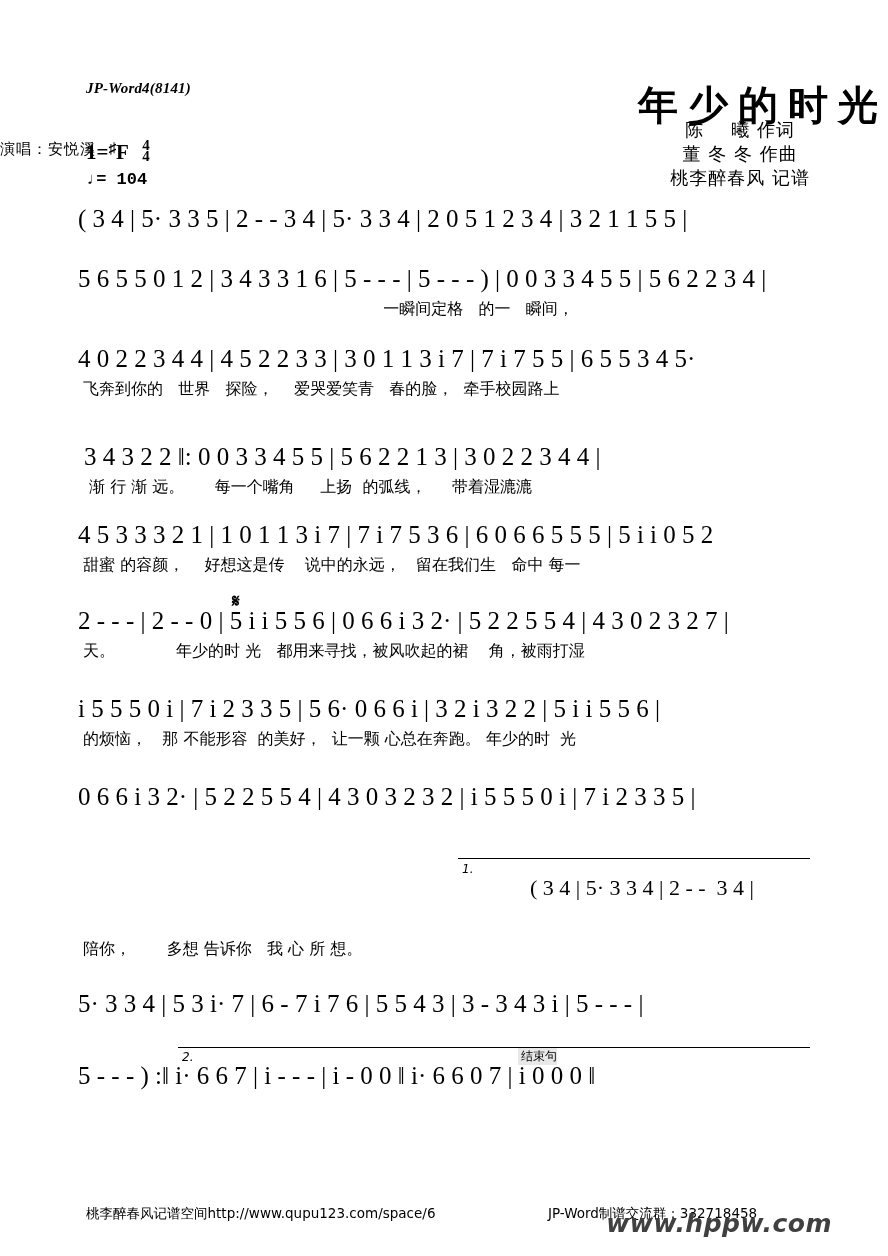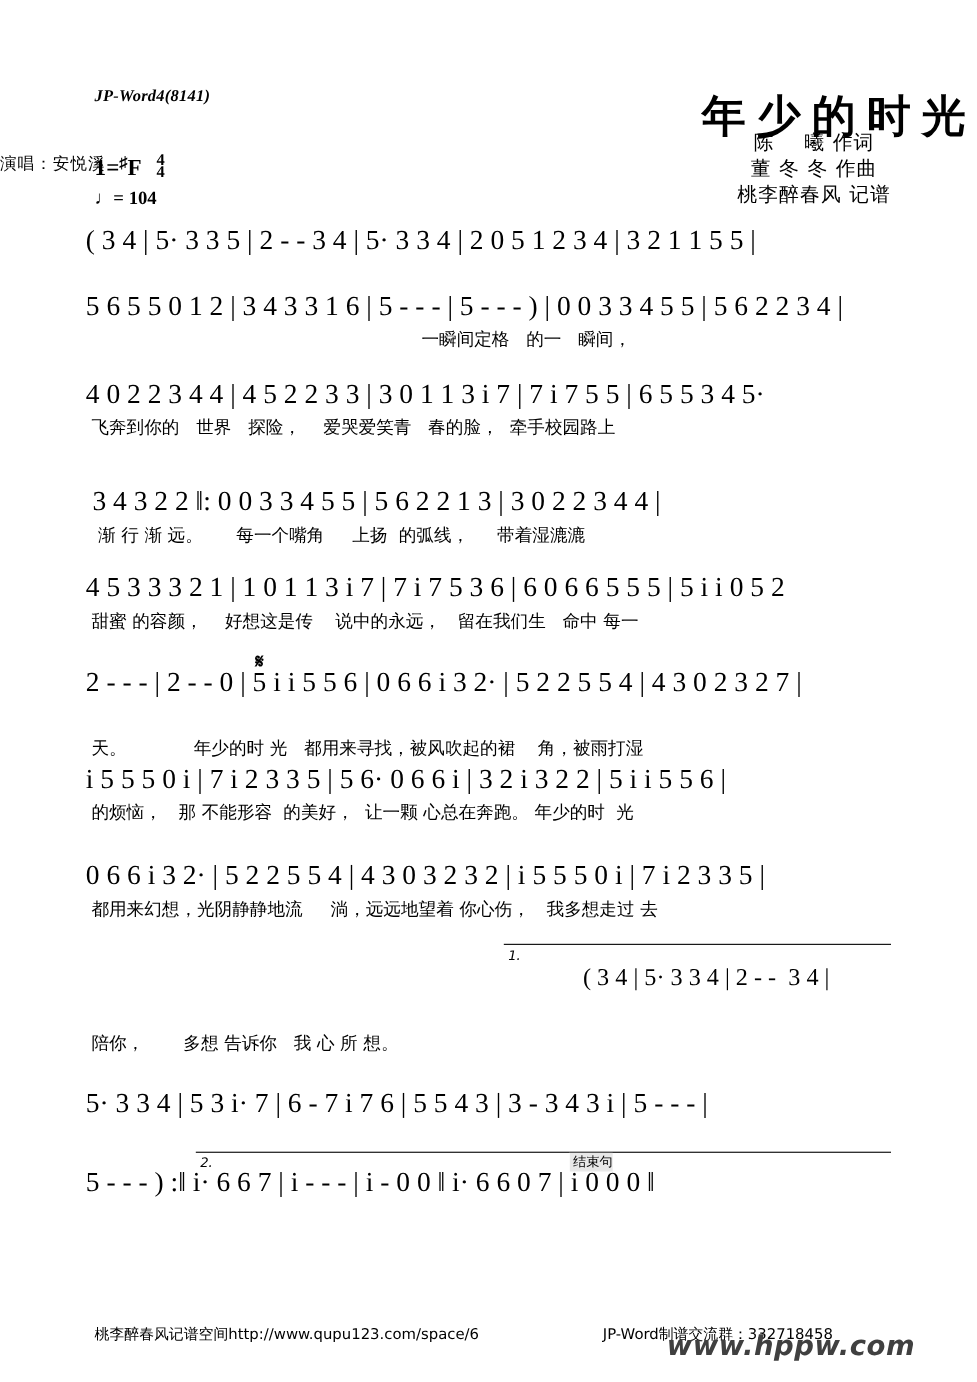--- a/index.html
+++ b/index.html
@@ -52,21 +52,21 @@
     font-weight:bold;font-size:21px;
   }
   .keysig .sharp{font-size:15px;vertical-align:6px;}
   .keysig .frac{
     display:inline-block;vertical-align:-2px;
     margin-left:9px;
     font-size:15px;line-height:11px;text-align:center;
   }
   .tempo{
     position:absolute;left:86px;top:170px;
-    font-family:Liberation Serif, serif;
+    font-family:Liberation Mono, monospace;
     font-size:17px;font-weight:bold;
   }
 
   
   .line{
     position:absolute;
     left:78px;width:732px;
     font-family:"Liberation Serif", serif;
     font-weight:normal;
     font-size:25px;
@@ -153,28 +153,27 @@
   <div class="line" style="top:345px;">4 0 2 2 3 4 4 | 4 5 2 2 3 3 | 3 0 1 1 3 i 7 | 7 i 7 5 5 | 6 5 5 3 4 5·</div>
   <div class="lyric" style="top:379px;"> 飞奔到你的   世界   探险，    爱哭爱笑青   春的脸，  牵手校园路上</div>
 
   <div class="line" style="top:443px; left:84px;">3 4 3 2 2 ‖: 0 0 3 3 4 5 5 | 5 6 2 2 1 3 | 3 0 2 2 3 4 4 |</div>
   <div class="lyric" style="top:477px; left:84px;"> 渐 行 渐 远。      每一个嘴角     上扬  的弧线，     带着湿漉漉</div>
 
   <div class="line" style="top:521px;">4 5 3 3 3 2 1 | 1 0 1 1 3 i 7 | 7 i 7 5 3 6 | 6 0 6 6 5 5 5 | 5 i i 0 5 2</div>
   <div class="lyric" style="top:555px;"> 甜蜜 的容颜，    好想这是传    说中的永远，   留在我们生   命中 每一</div>
 
   <div class="line" style="top:607px;">2 - - - | 2 - - 0 | 5 i i 5 5 6 | 0 6 6 i 3 2· | 5 2 2 5 5 4 | 4 3 0 2 3 2 7 |</div>
-  <div class="lyric" style="top:641px;margin-top:29px;"> 天。            年少的时 光   都用来寻找，被风吹起的裙    角，被雨打湿</div>
+  <div class="lyric" style="top:641px;"> 天。            年少的时 光   都用来寻找，被风吹起的裙    角，被雨打湿</div>
   <div class="mark" style="left:232px;top:591px;font-size:18px;">𝄋</div>
 
   <div class="line" style="top:695px;">i 5 5 5 0 i | 7 i 2 3 3 5 | 5 6· 0 6 6 i | 3 2 i 3 2 2 | 5 i i 5 5 6 |</div>
   <div class="lyric" style="top:729px;"> 的烦恼，   那 不能形容  的美好，  让一颗 心总在奔跑。 年少的时  光</div>
 
   <div class="line" style="top:783px;">0 6 6 i 3 2· | 5 2 2 5 5 4 | 4 3 0 3 2 3 2 | i 5 5 5 0 i | 7 i 2 3 3 5 |</div>
-  <div class="lyric" style="top:817px;"> 都用来幻想，光阴静静地流     淌，远远地望着 你心伤，   我多想走过 去</div>
 
   <div class="hbar" style="left:458px;top:858px;width:352px;"></div>
   <div class="boxmark" style="left:458px;top:862px;border:none;font-style:italic;padding:0 0 0 4px;">1.</div>
   <div class="line" style="top:875px;left:530px;font-size:22px;">( 3 4 | 5· 3 3 4 | 2 - -  3 4 |</div>
 
   <div class="lyric" style="top:939px;"> 陪你，       多想 告诉你   我 心 所 想。</div>
 
   <div class="line" style="top:990px;">5· 3 3 4 | 5 3 i· 7 | 6 - 7 i 7 6 | 5 5 4 3 | 3 - 3 4 3 i | 5 - - - |</div>
 
   <div class="hbar" style="left:178px;top:1047px;width:340px;"></div>

